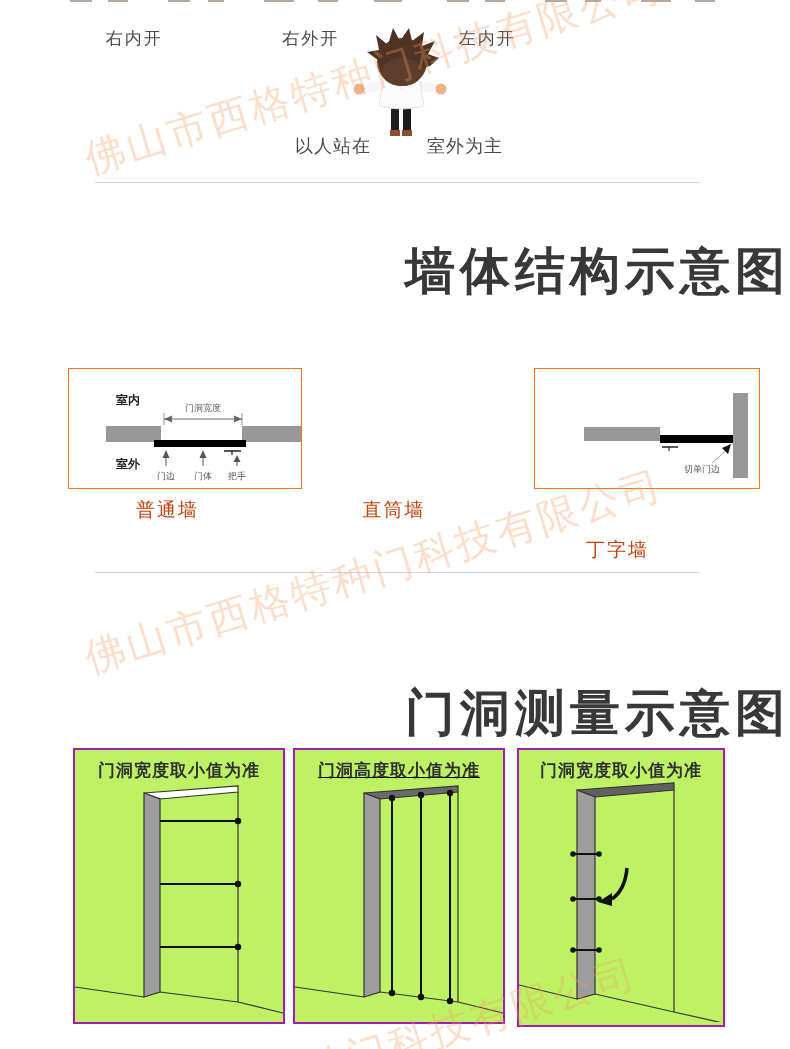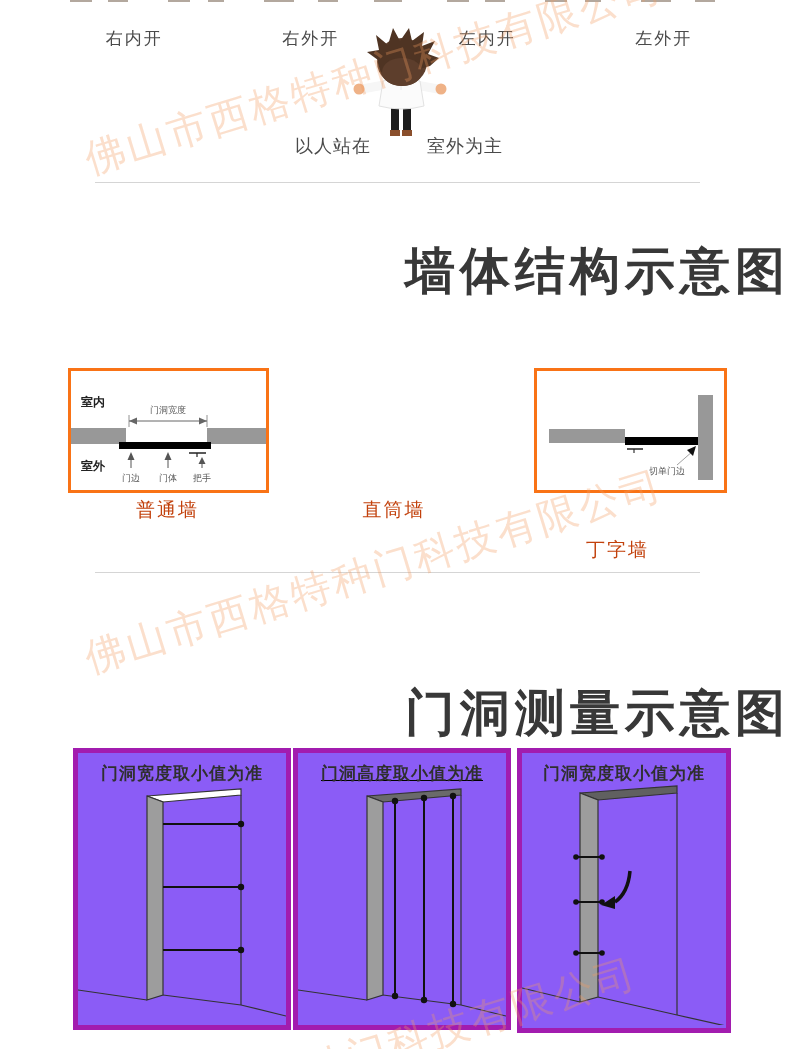--- a/index.html
+++ b/index.html
@@ -21,31 +21,31 @@
 
   .divider{position:absolute;left:95px;width:605px;height:1px;background:#d5d5d5;}
   .divider-1{top:182px;}
   .divider-2{top:572px;}
 
   .big-title{position:absolute;left:0;width:100%;text-align:right;font-size:50px;font-weight:700;color:#383838;letter-spacing:5px;}
   .title-1{top:238px;}
   .title-2{top:636px;margin-top:44px;}
 
   
-  .wall-box{position:absolute;top:368px;background:#fff;border:3px solid #f97316;}
+  .wall-box{position:absolute;top:368px;background:#fff;border:1px solid #f97316;padding-left:37px;}
   .wb-1{left:68px;width:195px;height:119px;}
   .wb-2{left:295px;width:194px;height:119px;}
   .wb-3{left:534px;width:187px;height:119px;}
   .wall-caption{position:absolute;top:497px;text-align:center;font-size:19px;color:#c2410c;letter-spacing:2px;}
   .wc-1{left:68px;width:199px;}
   .wc-2{left:295px;width:198px;}
   .wc-3{left:522px;width:191px;margin-top:40px;}
 
   
-  .measure-box{position:absolute;top:748px;background:#8b5cf6;border:5px solid #a21caf;}
+  .measure-box{position:absolute;top:748px;background:#bef264;border:2px solid #a21caf;}
   .mb-1{left:73px;width:208px;height:272px;}
   .mb-2{left:293px;width:208px;height:272px;text-decoration:underline;}
   .mb-3{left:517px;width:204px;height:275px;}
   .measure-heading{padding-top:9px;height:23px;text-align:center;font-size:17px;font-weight:700;color:#2f2f2f;letter-spacing:1px;}
   .measure-box svg{display:block;}
 
   
   .watermark{position:absolute;white-space:nowrap;font-size:40px;letter-spacing:3px;color:rgba(243,154,96,0.32);transform:rotate(-17deg);transform-origin:left center;pointer-events:none;z-index:9;font-weight:400;}
   .wm-1{left:86px;top:133px;}
   .wm-2{left:86px;top:632px;}
@@ -69,21 +69,20 @@
   <div class="dash" style="left:485px;width:20px"></div>
   <div class="dash" style="left:545px;width:22px"></div>
   <div class="dash" style="left:585px;width:16px"></div>
   <div class="dash" style="left:641px;width:30px"></div>
   <div class="dash" style="left:695px;width:20px"></div>
 
   <div class="open-labels">
     <span>右内开</span>
     <span>右外开</span>
     <span>左内开</span>
-    <span>左外开</span>
   </div>
 
   <div class="person-wrap">
     <svg viewBox="0 0 100 112" width="100" height="112">
 
       <rect x="41" y="70" width="8" height="33" fill="#1d1d1d"></rect>
       <rect x="53" y="70" width="8" height="33" fill="#1d1d1d"></rect>
       <rect x="40" y="102" width="10" height="6" fill="#8a4f2c"></rect>
       <rect x="52" y="102" width="10" height="6" fill="#8a4f2c"></rect>
 

